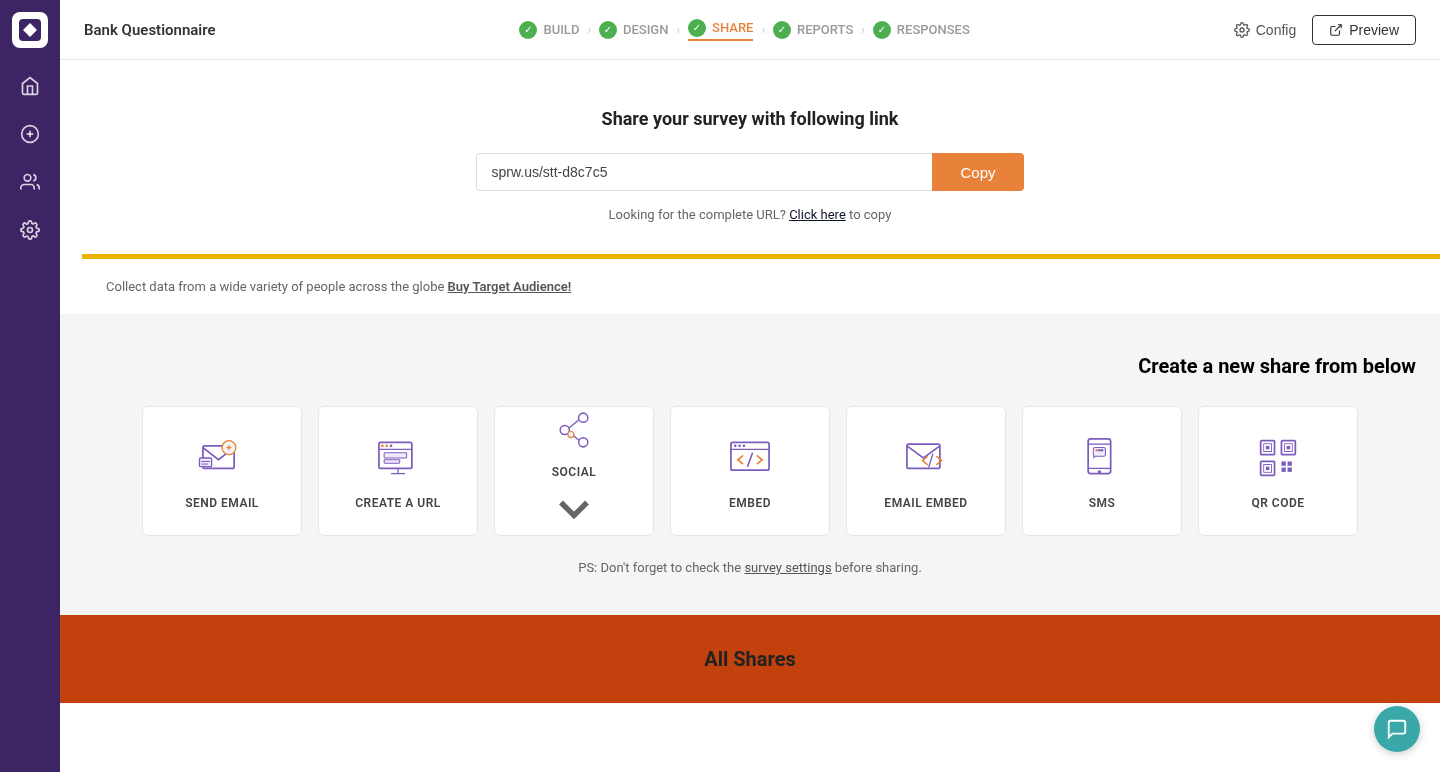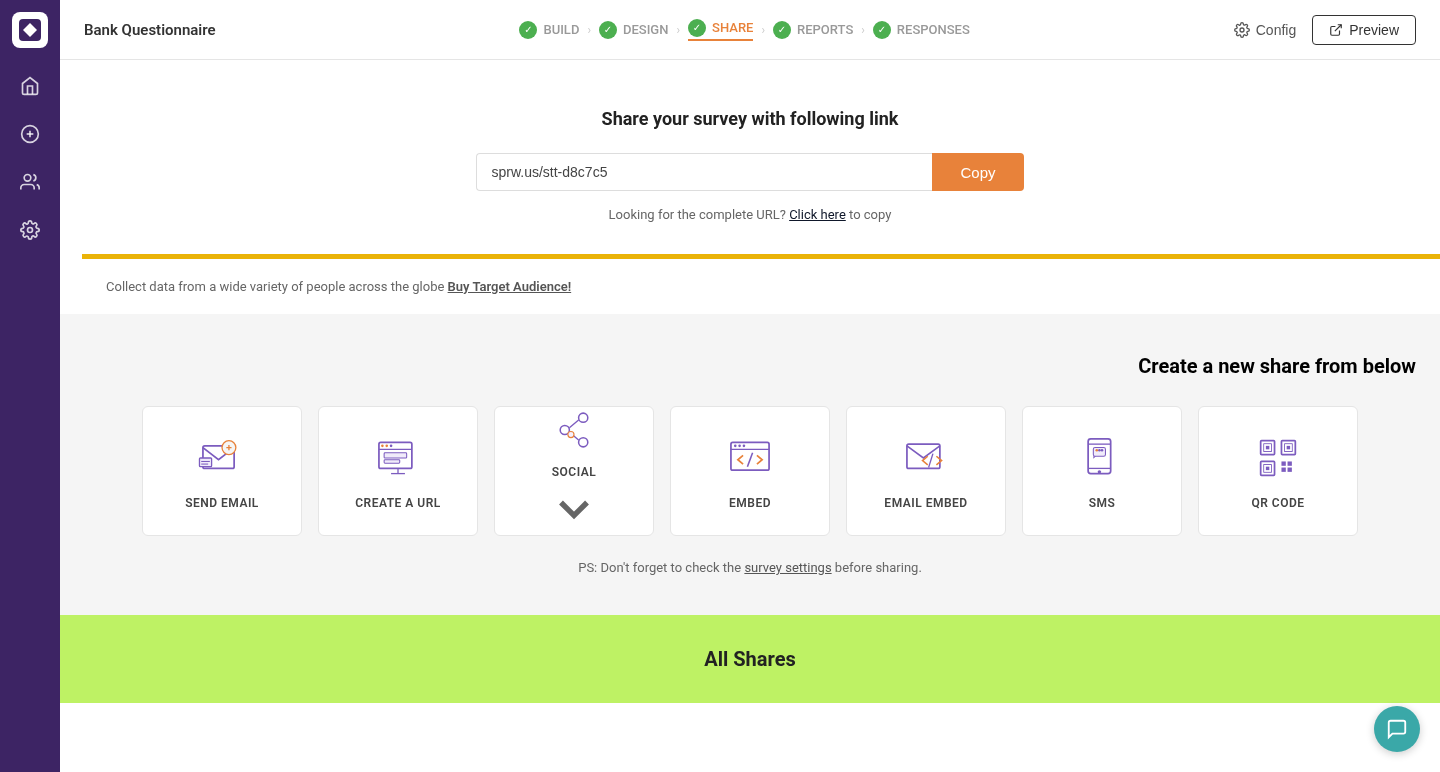--- a/index.html
+++ b/index.html
@@ -245,21 +245,21 @@
       font-size: 13px;
       color: #666;
       margin-top: 24px;
     }
     .settings-tip a {
       color: #555;
       text-decoration: underline;
     }
 
     .all-shares-section {
-      background: #bef264;
+      background: #c2410c;
       padding: 32px 24px;
     }
     .all-shares-section h2 {
       text-align: center;
       font-size: 20px;
       font-weight: 700;
       color: #222;
     }
 
     

